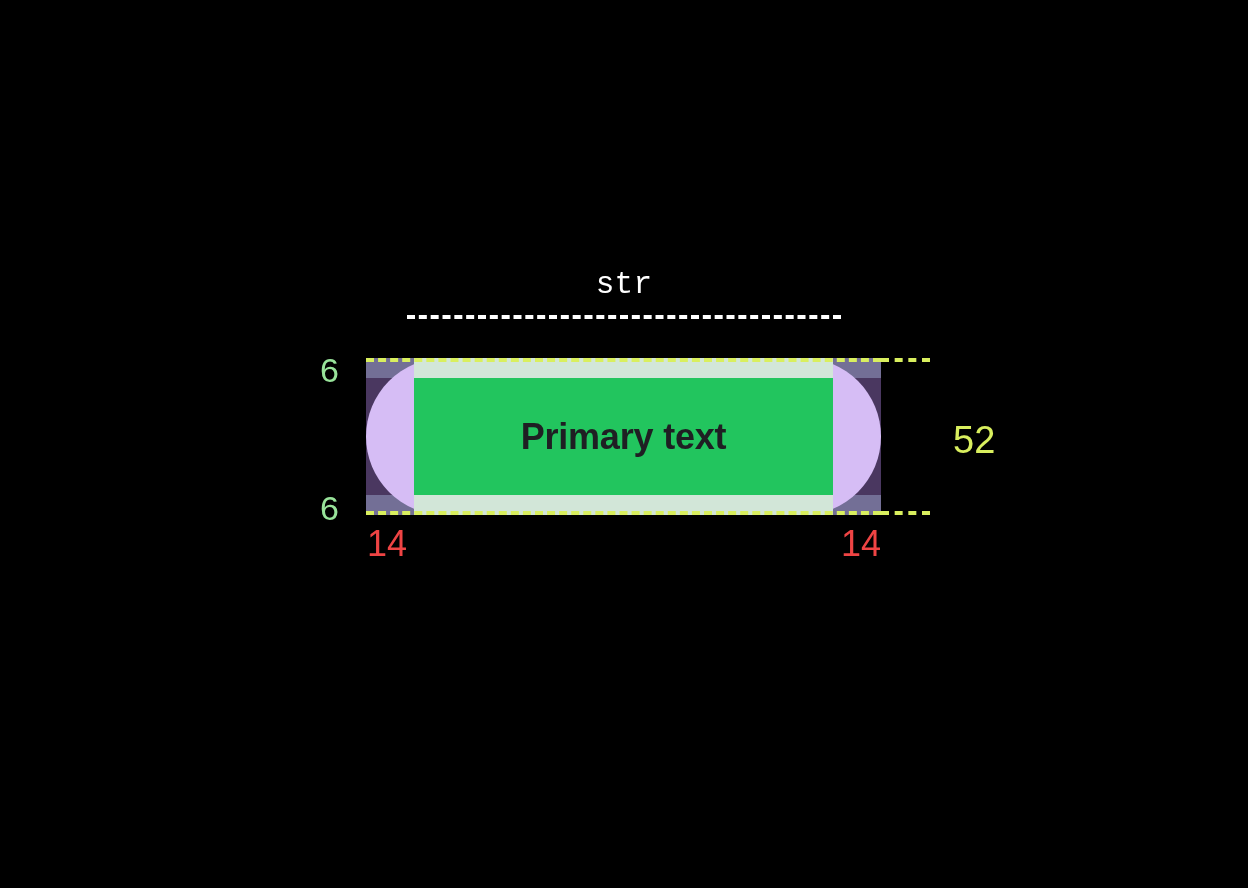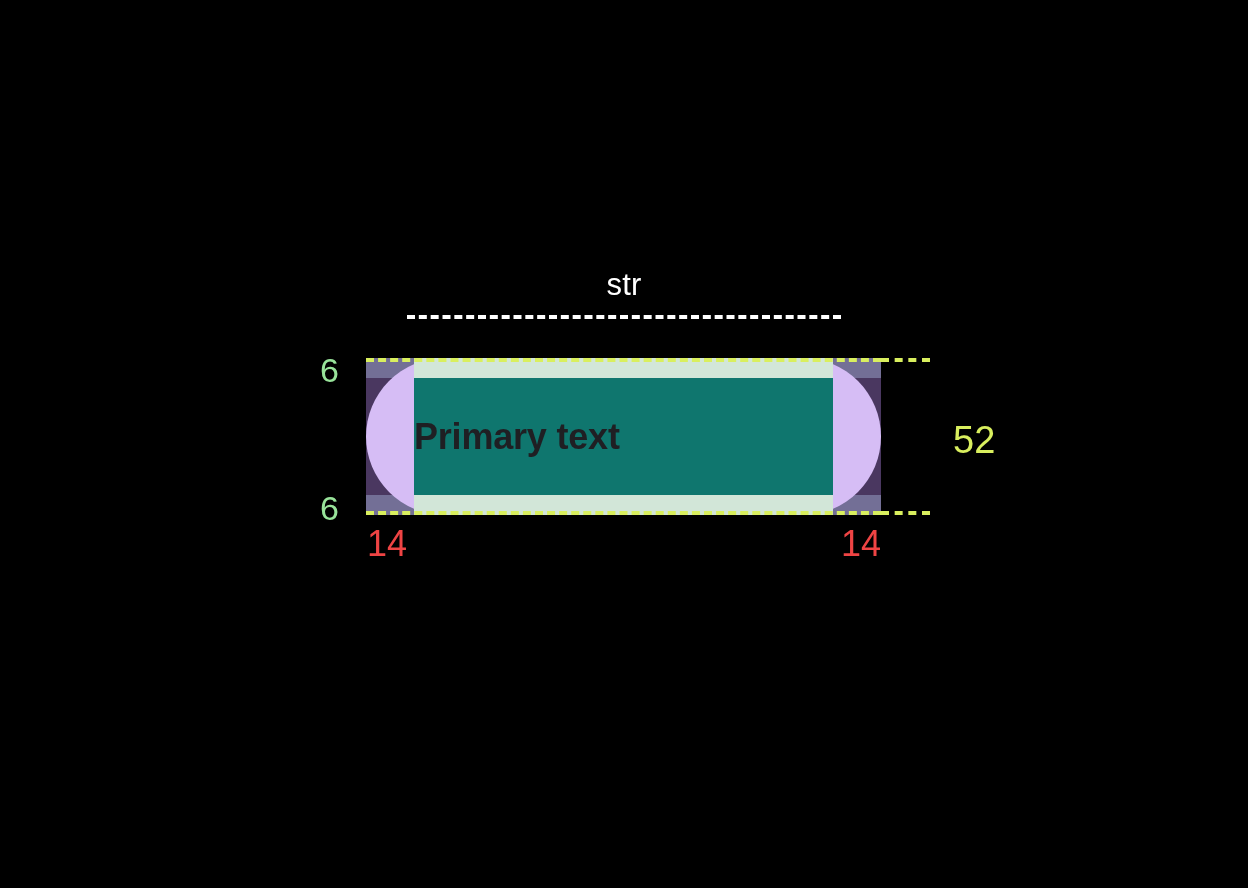--- a/index.html
+++ b/index.html
@@ -27,20 +27,21 @@
     position: absolute;
     left: 407px;
     top: 266px;
     width: 434px;
     text-align: center;
     color: #ffffff;
     font-size: 31px;
     line-height: 38px;
     letter-spacing: 0.2px;
     white-space: nowrap;
+    font-family: Liberation Mono, monospace;
   }
   .width-rule {
     position: absolute;
     left: 407px;
     top: 315px;
     width: 434px;
     height: 0;
     border-top: 4px dashed #ffffff;
   }
 
@@ -92,24 +93,24 @@
     background: #d2e6d8;
   }
 
   
   .content-box {
     position: absolute;
     left: 48px;
     top: 20px;
     width: 419px;
     height: 117px;
-    background: #0f766e;
+    background: #22c55e;
     display: flex;
     align-items: center;
-    justify-content: flex-start;
+    justify-content: center;
   }
   .content-label {
     color: #1f1f23;
     font-size: 36px;
     font-weight: bold;
     letter-spacing: -0.2px;
     white-space: nowrap;
   }
 
   

